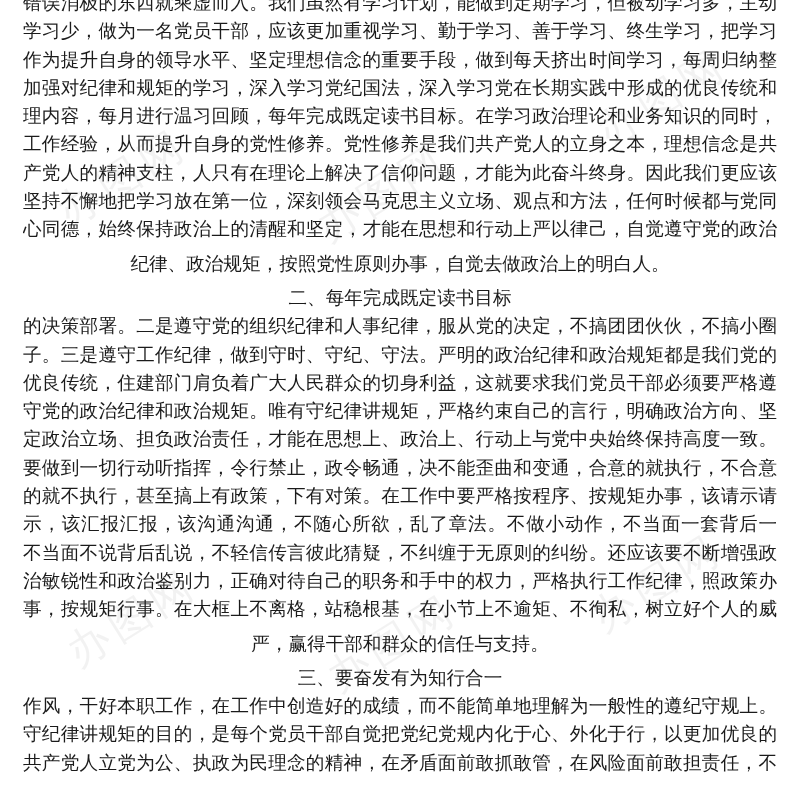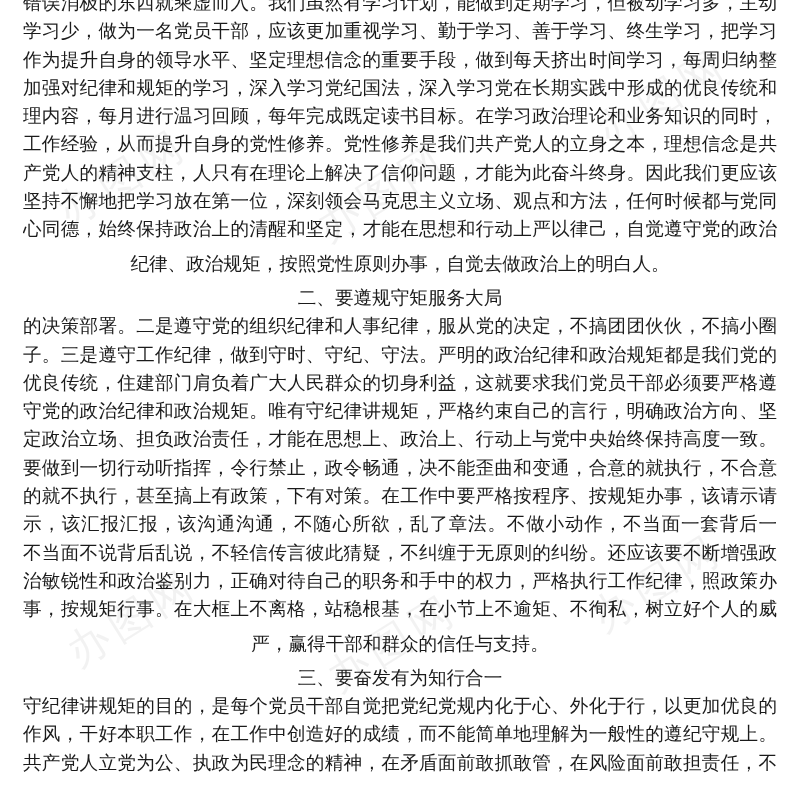--- a/index.html
+++ b/index.html
@@ -84,32 +84,32 @@
     <div class="line j">错误消极的东西就乘虚而入。我们虽然有学习计划，能做到定期学习，但被动学习多，主动</div>
     <div class="line j">学习少，做为一名党员干部，应该更加重视学习、勤于学习、善于学习、终生学习，把学习</div>
     <div class="line j">作为提升自身的领导水平、坚定理想信念的重要手段，做到每天挤出时间学习，每周归纳整</div>
     <div class="line j">加强对纪律和规矩的学习，深入学习党纪国法，深入学习党在长期实践中形成的优良传统和</div>
     <div class="line j">理内容，每月进行温习回顾，每年完成既定读书目标。在学习政治理论和业务知识的同时，</div>
     <div class="line j">工作经验，从而提升自身的党性修养。党性修养是我们共产党人的立身之本，理想信念是共</div>
     <div class="line j">产党人的精神支柱，人只有在理论上解决了信仰问题，才能为此奋斗终身。因此我们更应该</div>
     <div class="line j">坚持不懈地把学习放在第一位，深刻领会马克思主义立场、观点和方法，任何时候都与党同</div>
     <div class="line j">心同德，始终保持政治上的清醒和坚定，才能在思想和行动上严以律己，自觉遵守党的政治</div>
     <div class="line n">纪律、政治规矩，按照党性原则办事，自觉去做政治上的明白人。</div>
-    <div class="line n">二、要遵规守矩服务大局</div>
+    <div class="line n">二、每年完成既定读书目标</div>
     <div class="line j">的决策部署。二是遵守党的组织纪律和人事纪律，服从党的决定，不搞团团伙伙，不搞小圈</div>
     <div class="line j">子。三是遵守工作纪律，做到守时、守纪、守法。严明的政治纪律和政治规矩都是我们党的</div>
     <div class="line j">优良传统，住建部门肩负着广大人民群众的切身利益，这就要求我们党员干部必须要严格遵</div>
     <div class="line j">守党的政治纪律和政治规矩。唯有守纪律讲规矩，严格约束自己的言行，明确政治方向、坚</div>
     <div class="line j">定政治立场、担负政治责任，才能在思想上、政治上、行动上与党中央始终保持高度一致。</div>
     <div class="line j">要做到一切行动听指挥，令行禁止，政令畅通，决不能歪曲和变通，合意的就执行，不合意</div>
     <div class="line j">的就不执行，甚至搞上有政策，下有对策。在工作中要严格按程序、按规矩办事，该请示请</div>
     <div class="line j">示，该汇报汇报，该沟通沟通，不随心所欲，乱了章法。不做小动作，不当面一套背后一套，</div>
     <div class="line j">不当面不说背后乱说，不轻信传言彼此猜疑，不纠缠于无原则的纠纷。还应该要不断增强政</div>
     <div class="line j">治敏锐性和政治鉴别力，正确对待自己的职务和手中的权力，严格执行工作纪律，照政策办</div>
     <div class="line j">事，按规矩行事。在大框上不离格，站稳根基，在小节上不逾矩、不徇私，树立好个人的威</div>
     <div class="line n">严，赢得干部和群众的信任与支持。</div>
     <div class="line n">三、要奋发有为知行合一</div>
+    <div class="line j">作风，干好本职工作，在工作中创造好的成绩，而不能简单地理解为一般性的遵纪守规上。</div>
     <div class="line j">守纪律讲规矩的目的，是每个党员干部自觉把党纪党规内化于心、外化于行，以更加优良的</div>
-    <div class="line j">作风，干好本职工作，在工作中创造好的成绩，而不能简单地理解为一般性的遵纪守规上。</div>
     <div class="line j">共产党人立党为公、执政为民理念的精神，在矛盾面前敢抓敢管，在风险面前敢担责任，不</div>
   </div>
 
 </div>
 
 </body></html>

